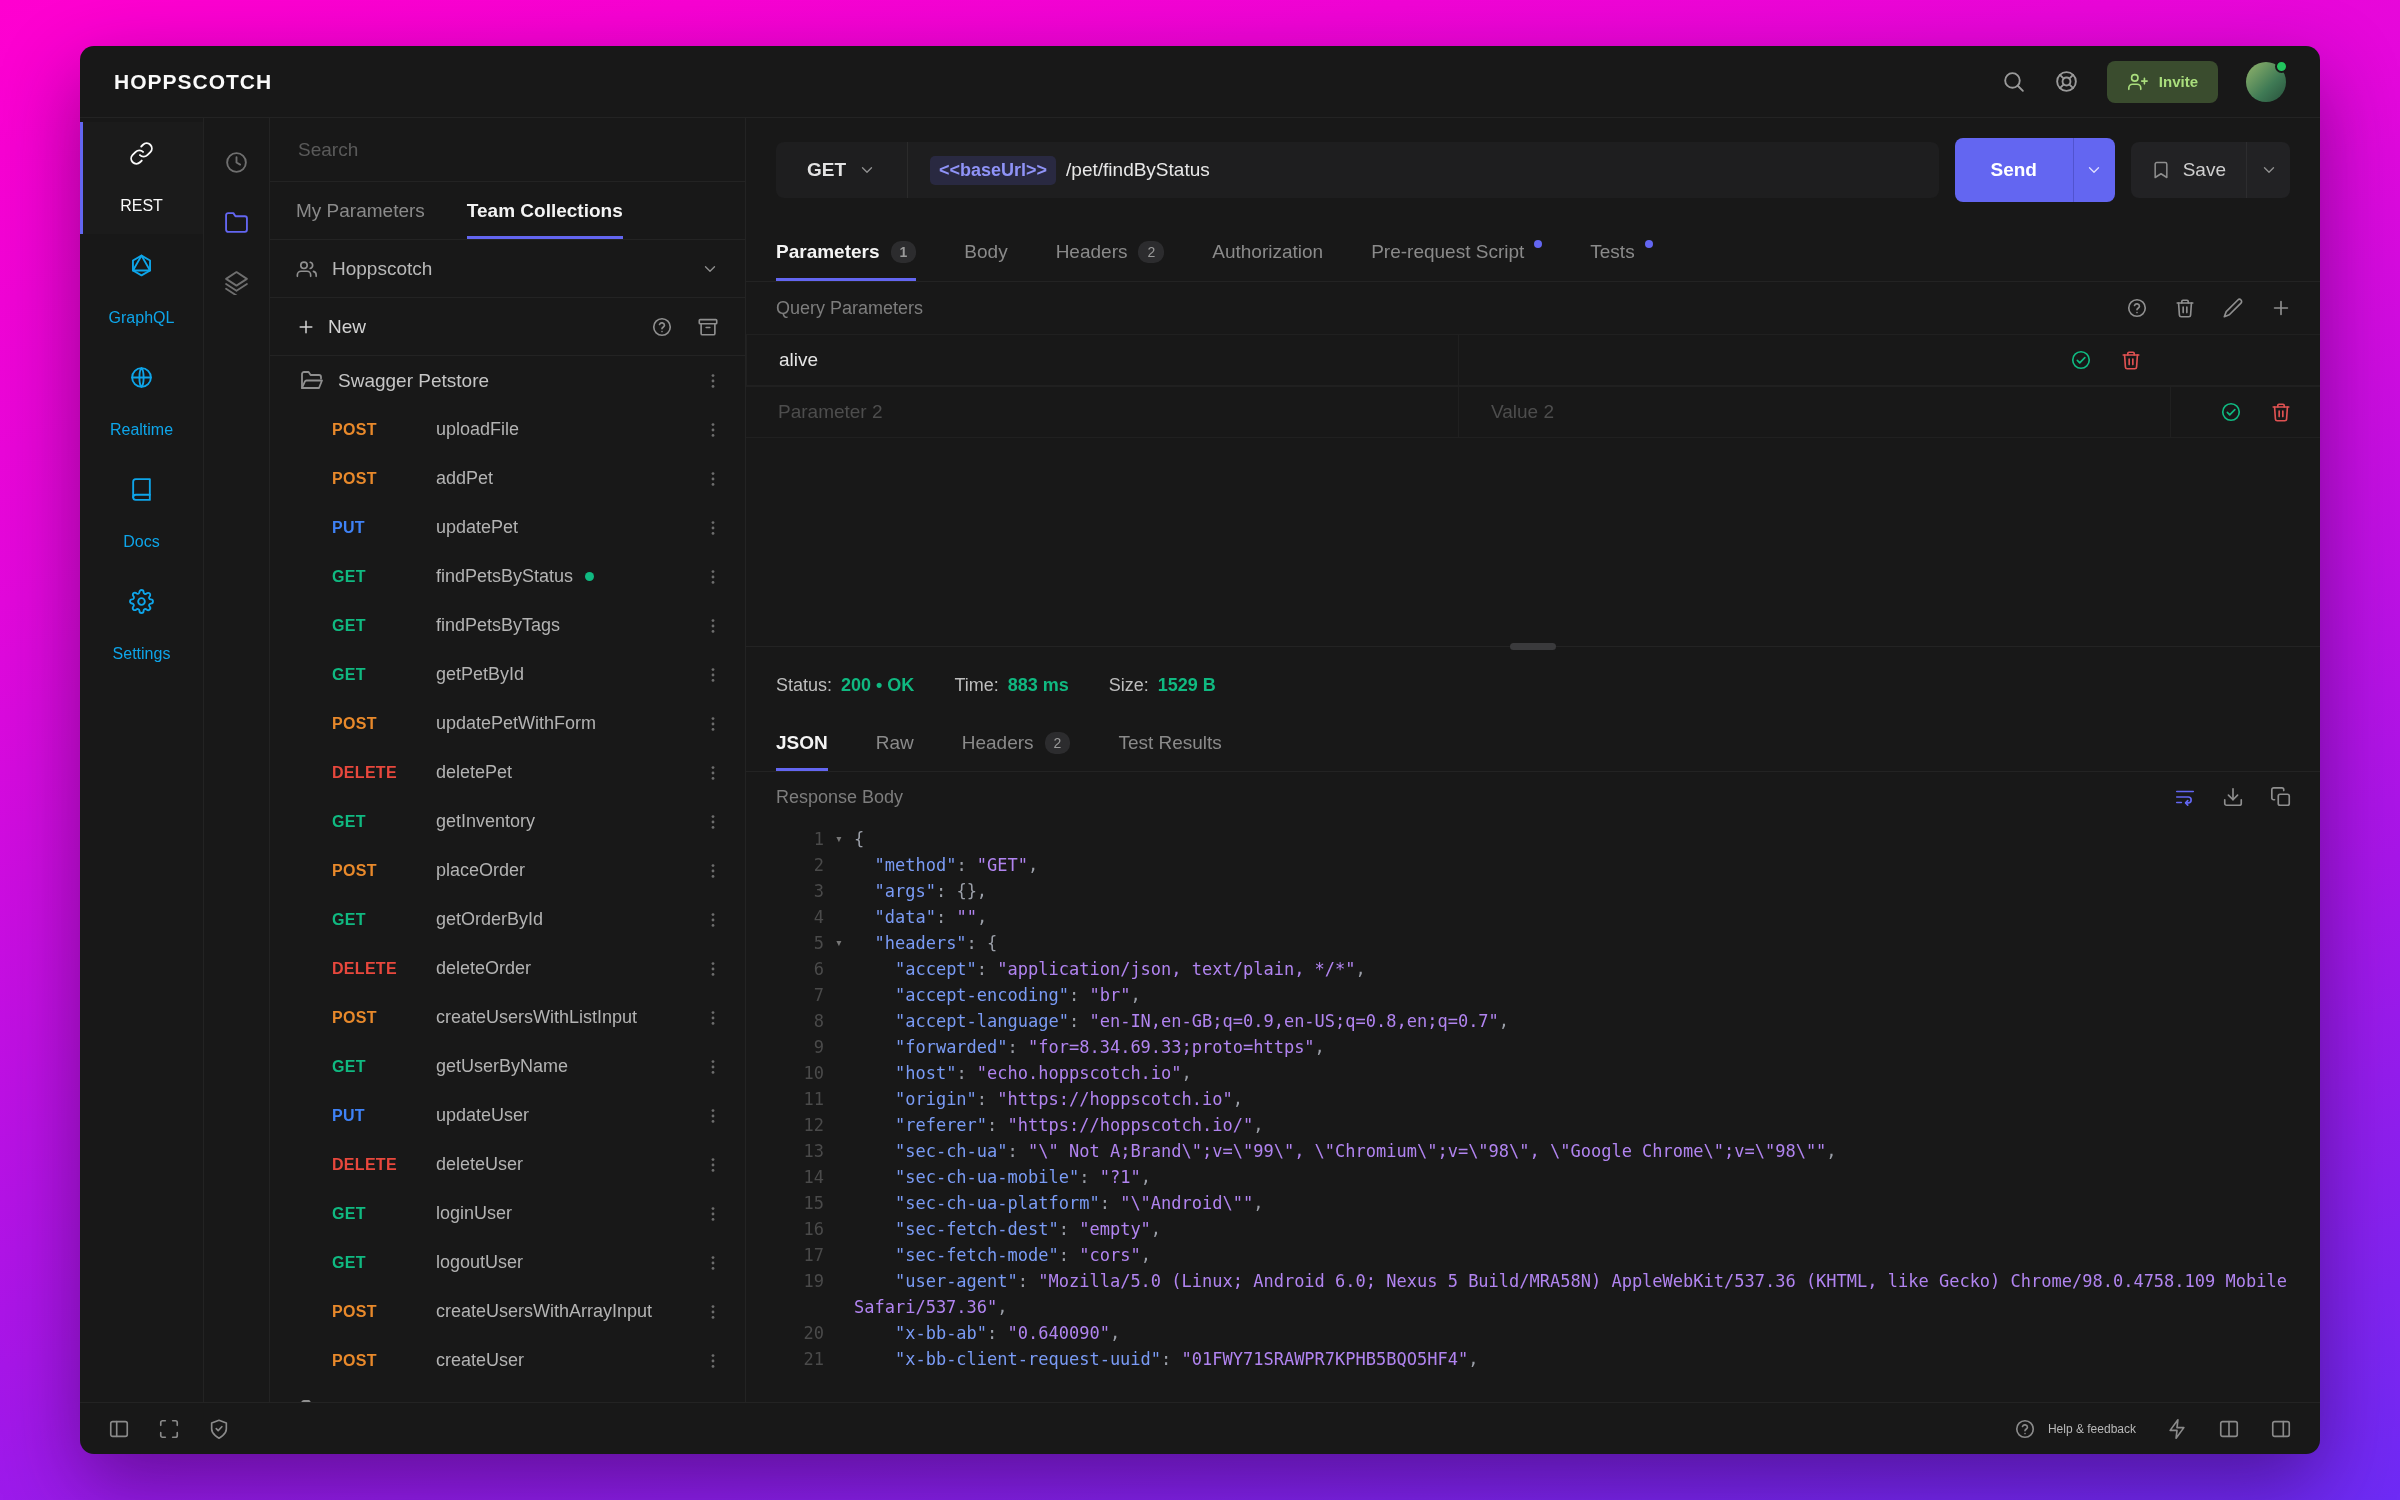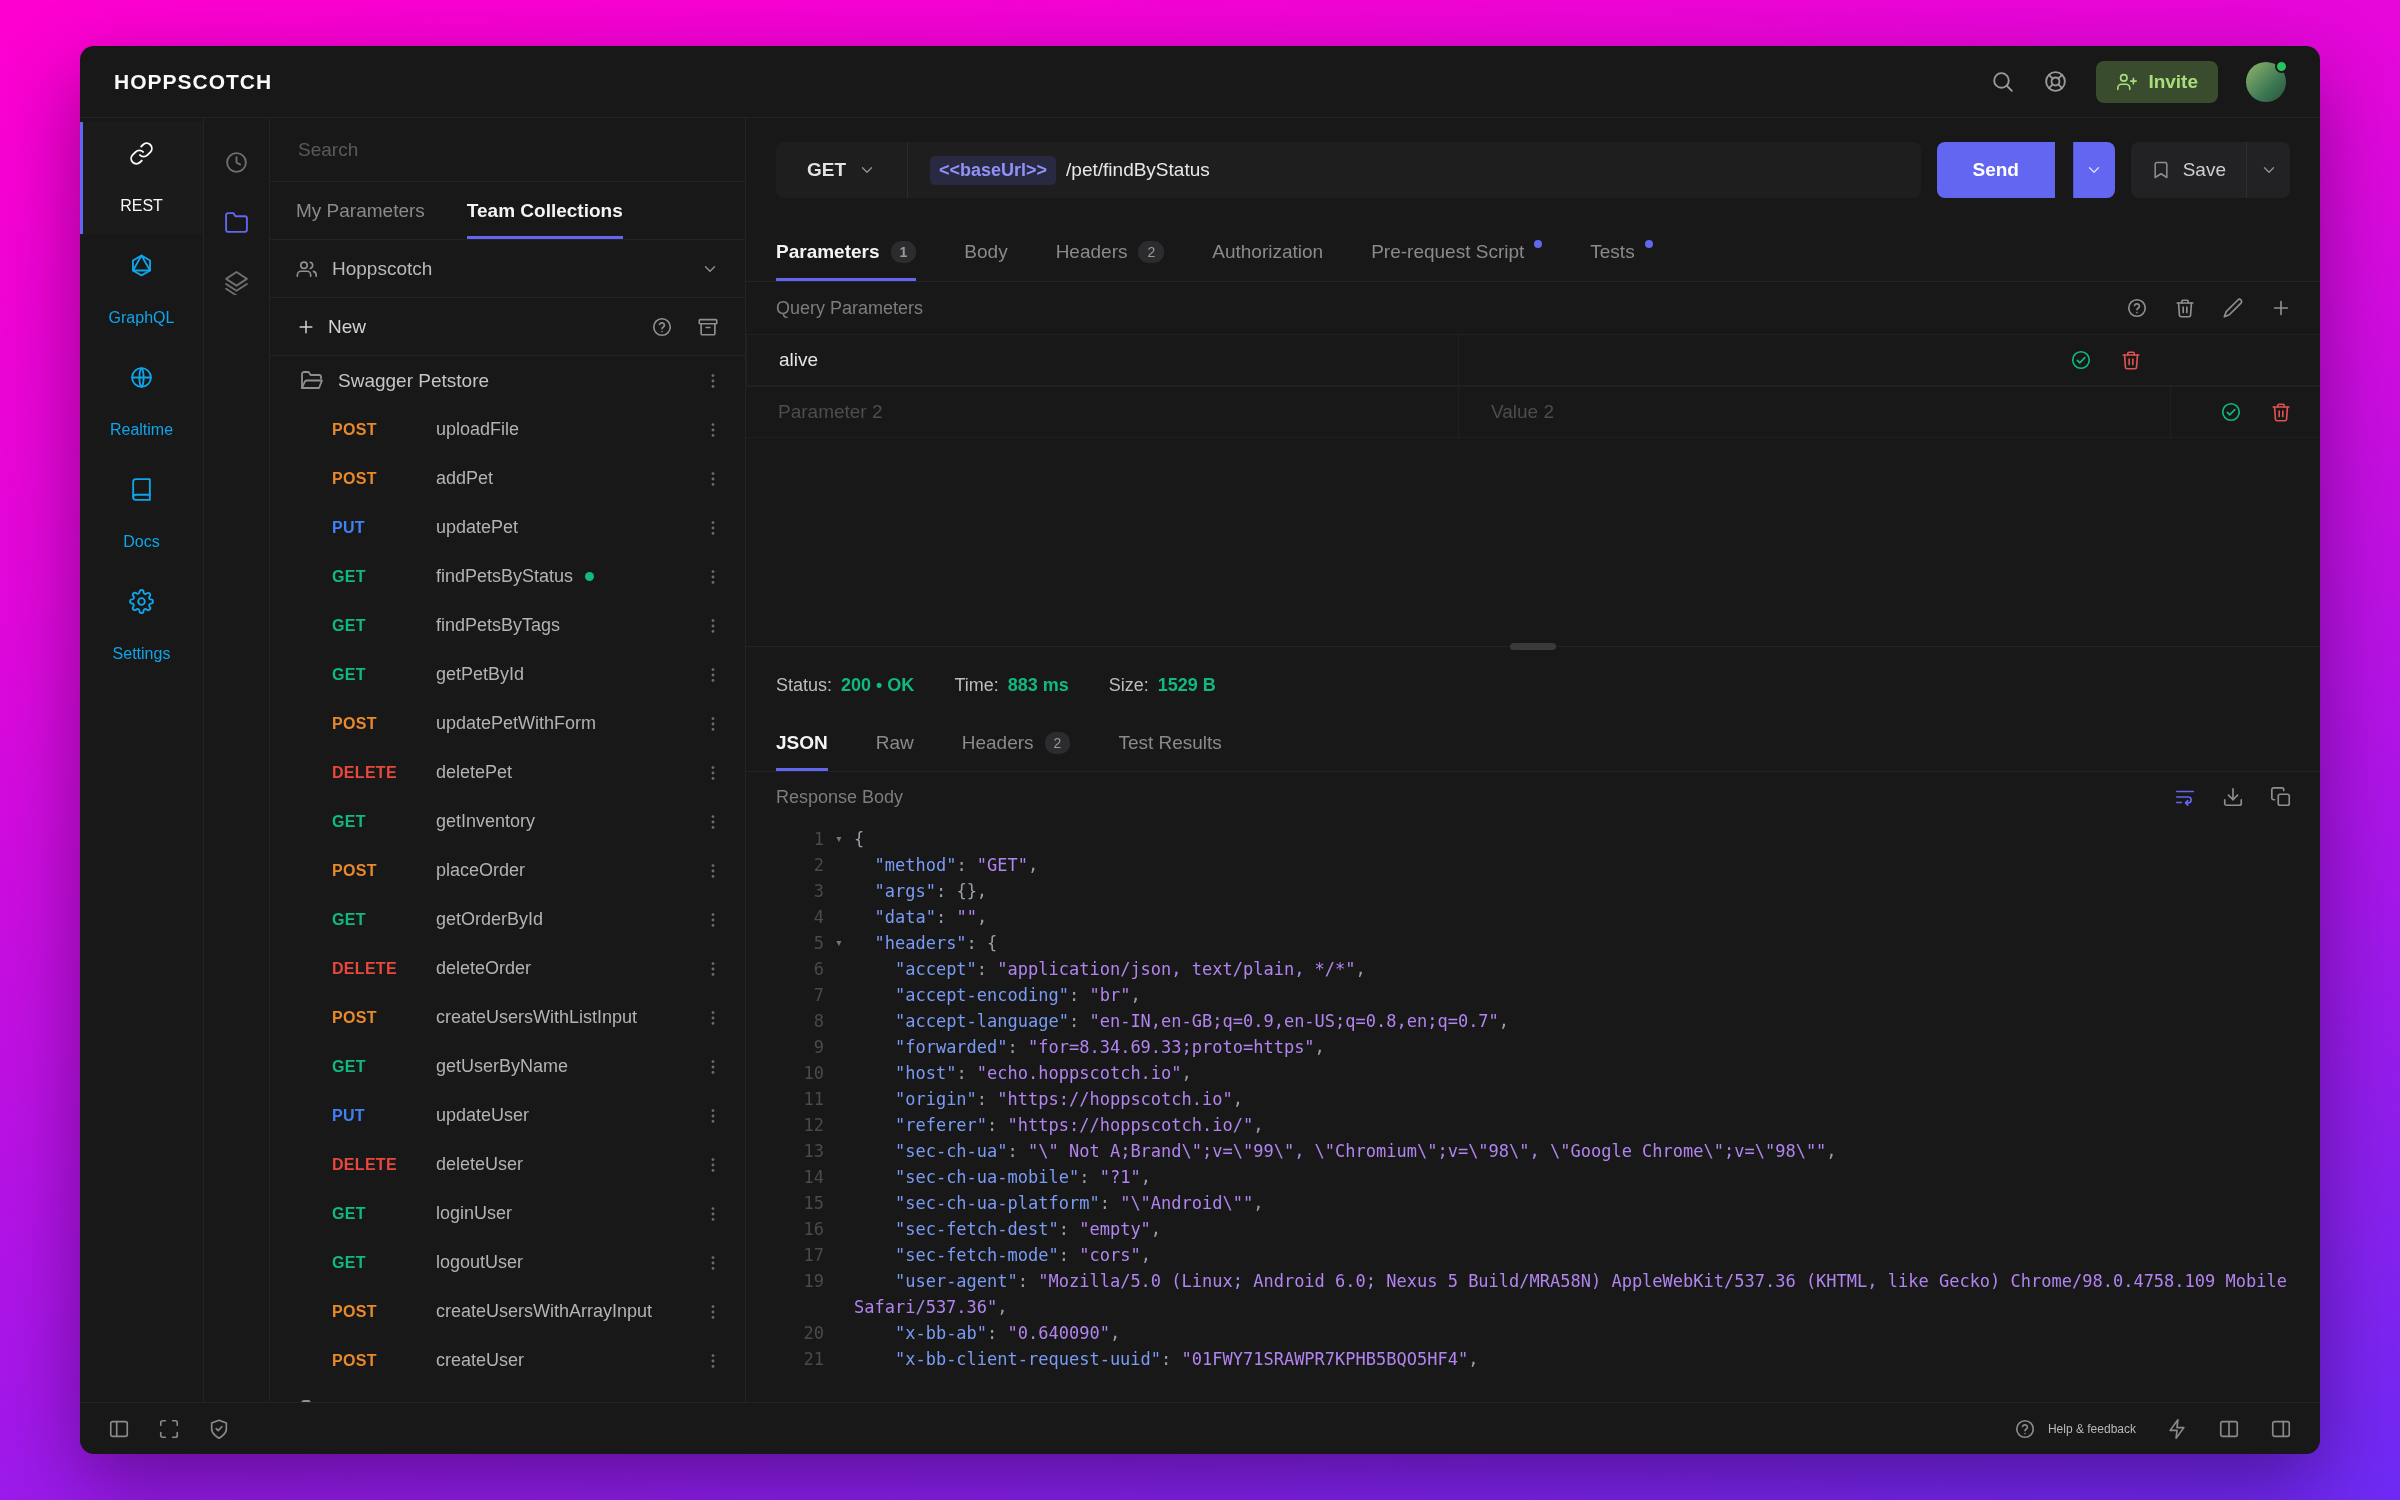--- a/index.html
+++ b/index.html
@@ -37,21 +37,21 @@
     display:flex;flex-direction:column;color:var(--t2);font-size:19px;
   }
 
   
   .topbar{height:72px;flex:0 0 72px;display:flex;align-items:center;justify-content:space-between;
     padding:0 34px;border-bottom:1px solid var(--line);}
   .logo{color:#fafafa;font-weight:700;font-size:21px;letter-spacing:1px;}
   .top-right{display:flex;align-items:center;gap:28px;}
   .iconbtn{display:inline-flex;align-items:center;justify-content:center;color:#9a9a9a;}
   .invite{display:flex;align-items:center;gap:10px;background:#3a4c2e;color:#aade7d;
-    padding:10px 20px;border-radius:8px;font-weight:600;font-size:19px;}
+    padding:10px 20px;border-radius:8px;font-weight:600;font-size:15px;}
   .avatar{width:40px;height:40px;border-radius:50%;position:relative;
     background:linear-gradient(135deg,#93b56c 0%,#3f7a55 60%,#27503b 100%);}
   .status-dot{position:absolute;top:-2px;right:-2px;width:13px;height:13px;border-radius:50%;
     background:#22c55e;border:2px solid var(--bg);}
 
   
   .mid{flex:1;min-height:0;display:flex;}
 
   
   .nav{width:124px;flex:0 0 124px;border-right:1px solid var(--line);display:flex;flex-direction:column;padding-top:4px;}
@@ -98,21 +98,21 @@
   
   .main{flex:1;min-width:0;display:flex;flex-direction:column;min-height:0;}
 
   .reqbar{height:104px;flex:0 0 104px;display:flex;align-items:center;gap:16px;padding:0 30px;}
   .urlbox{flex:1;height:56px;background:#1e1e1f;border-radius:8px;display:flex;align-items:stretch;overflow:hidden;}
   .methodsel{width:132px;flex:0 0 132px;display:flex;align-items:center;justify-content:center;gap:12px;
     border-right:1px solid #2b2b2b;color:#e3e3e3;font-size:19px;font-weight:600;}
   .urlfield{flex:1;display:flex;align-items:center;gap:10px;padding:0 22px;cursor:text;}
   .urlchip{background:rgba(99,102,241,.16);color:#8f93f7;border-radius:5px;padding:4px 9px;font-size:18px;font-weight:600;}
   .urlpath{color:#e8e8e8;font-size:19px;}
-  .sendgroup{display:flex;height:56px;gap:18px;}
+  .sendgroup{display:flex;height:64px;}
   .sendbtn{width:118px;background:var(--acc);color:#fff;font-weight:600;font-size:19px;
     border-radius:8px 0 0 8px;}
   .sendchev{width:42px;background:var(--acc);color:#dcdcff;border-radius:0 8px 8px 0;
     border-left:1px solid #5153cf;display:flex;align-items:center;justify-content:center;}
   .savegroup{display:flex;height:56px;background:#222224;border-radius:8px;overflow:hidden;}
   .savebtn{display:flex;align-items:center;gap:12px;padding:0 20px;color:#cfcfcf;font-size:19px;}
   .savechev{width:44px;display:flex;align-items:center;justify-content:center;border-left:1px solid #2d2d2f;}
 
   .tabsrow{display:flex;gap:48px;padding:0 30px;border-bottom:1px solid var(--line);align-items:stretch;}
   #reqTabs{height:60px;flex:0 0 60px;}

